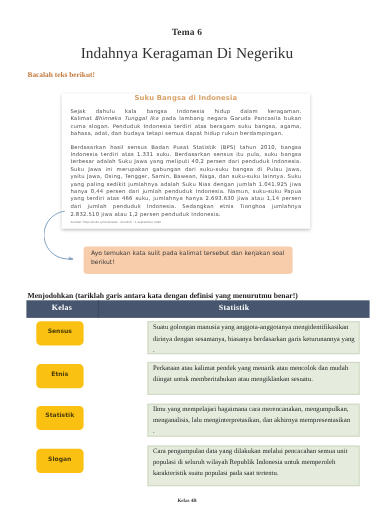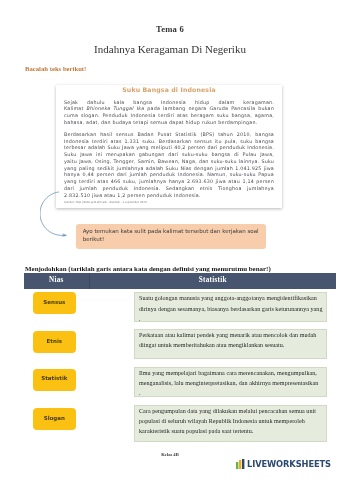--- a/index.html
+++ b/index.html
@@ -12,21 +12,21 @@
   .page{position:relative;width:340px;height:480px;}
 
   
   .tema{
     position:absolute;left:0;top:25px;width:340px;text-align:center;
     font-family:"Liberation Serif",serif;font-weight:bold;font-size:8.6px;line-height:8px;
     color:#333333;letter-spacing:.2px;
   }
   .judul{
     position:absolute;left:0;top:45px;width:340px;text-align:center;
-    font-family:"Liberation Serif",serif;font-size:11px;line-height:9px;
+    font-family:"Liberation Serif",serif;font-size:14px;line-height:9px;
     color:#333333;
   }
   .bacalah{
     position:absolute;left:25px;top:65px;
     font-family:"Liberation Serif",serif;font-weight:bold;font-size:6.7px;line-height:7px;
     color:#c3783c;
   }
 
   
   .card{
@@ -149,43 +149,35 @@
   <svg class="arrow" viewBox="0 0 70 70">
     <path d="M 18.50 8.00 C 12.72 8.89 7.53 12.07 4.11 16.82 C 0.69 21.56 -0.67 27.49 0.31 33.26 C 1.30 39.03 4.57 44.16 9.37 47.50 C 14.18 50.84 20.12 52.11 25.88 51.02" fill="none" stroke="#7298bd" stroke-width="0.85" stroke-linecap="round"></path>
     <path d="M 27.0 51.9 L 22.2 49.0 L 23.6 51.1 L 21.6 52.4 Z" fill="#7298bd"></path>
   </svg>
 
   <div class="peach">Ayo temukan kata sulit pada kalimat tersebut dan kerjakan soal berikut!</div>
 
   <div class="menjodohkan">Menjodohkan (tariklah garis antara kata dengan definisi yang menurutmu benar!)</div>
 
   <div class="thead">
-    <div class="th th-kata">Nias</div>
+    <div class="th th-kata">Kelas</div>
     <div class="div"></div>
     <div class="th th-def">Statistik</div>
   </div>
 
   <div class="word" style="top:292px">Sensus</div>
   <div class="defbox" style="top:292px;height:30px">Suatu golongan manusia yang anggota-anggotanya mengidentifikasikan dirinya dengan sesamanya, biasanya berdasarkan garis keturunannya yang
 .</div>
 
   <div class="word" style="top:331px">Etnis</div>
   <div class="defbox" style="top:328.6px;height:30px">Perkataan atau kalimat pendek yang menarik atau mencolok dan mudah diingat untuk memberitahukan atau mengiklankan sesuatu.</div>
 
   <div class="word" style="top:368.5px">Statistik</div>
   <div class="defbox" style="top:366.6px;height:30.6px">Ilmu yang mempelajari bagaimana cara merencanakan, mengumpulkan, menganalisis, lalu menginterpretasikan, dan akhirnya mempresentasikan
 .</div>
 
   <div class="word" style="top:408px">Slogan</div>
   <div class="defbox" style="top:404.5px;height:37.3px">Cara pengumpulan data yang dilakukan melalui pencacahan semua unit populasi di seluruh wilayah Republik Indonesia untuk memperoleh karakteristik suatu populasi pada saat tertentu.</div>
 
   <div class="kelas">Kelas  4B</div>
 
-  <div class="logo">
-    <svg width="10" height="10" viewBox="0 0 10 10">
-      <rect x="0" y="3" width="2.4" height="7" fill="#64b44b"></rect>
-      <rect x="3" y="1" width="2.4" height="9" fill="#f4a81d"></rect>
-      <rect x="6" y="0" width="2.4" height="10" fill="#2b4a72"></rect>
-    </svg>
-    <span class="lw-text">LIVEWORKSHEETS</span>
-  </div>
 
 </div>
 
 </body></html>

